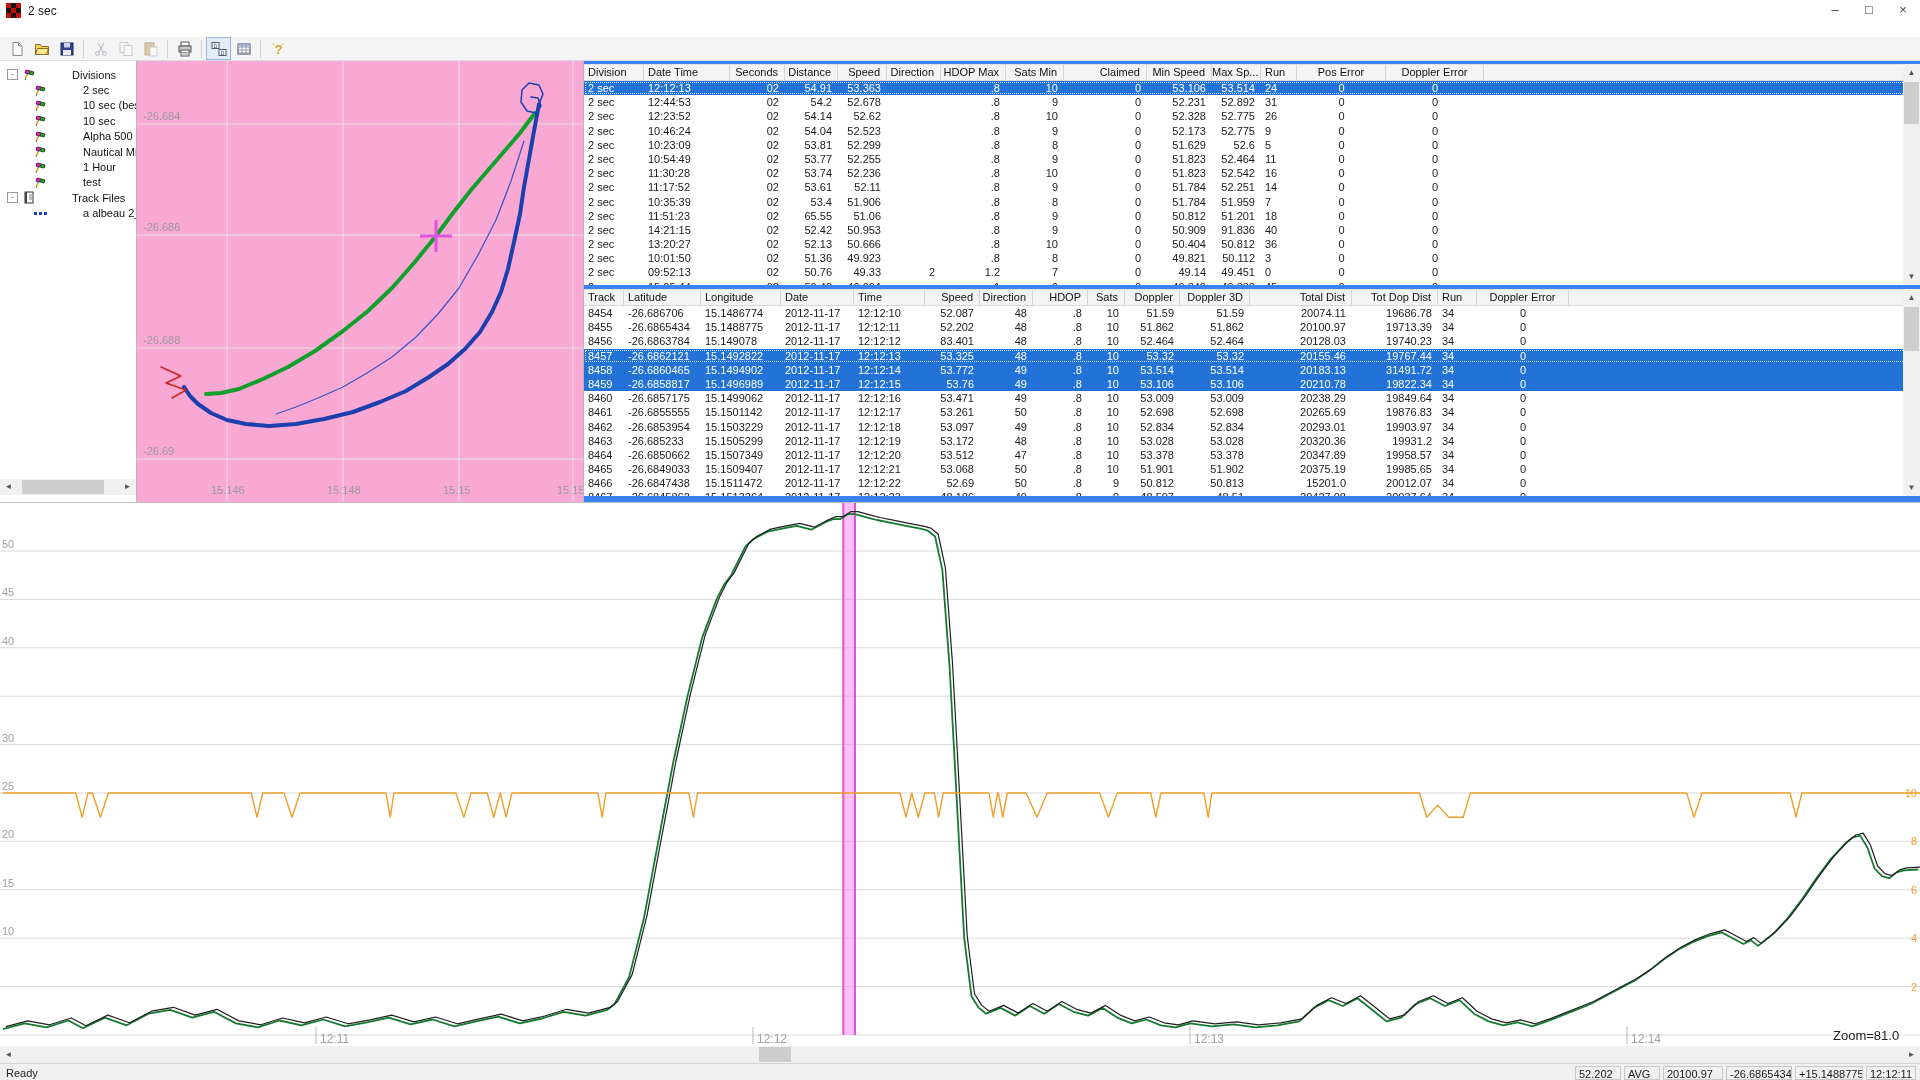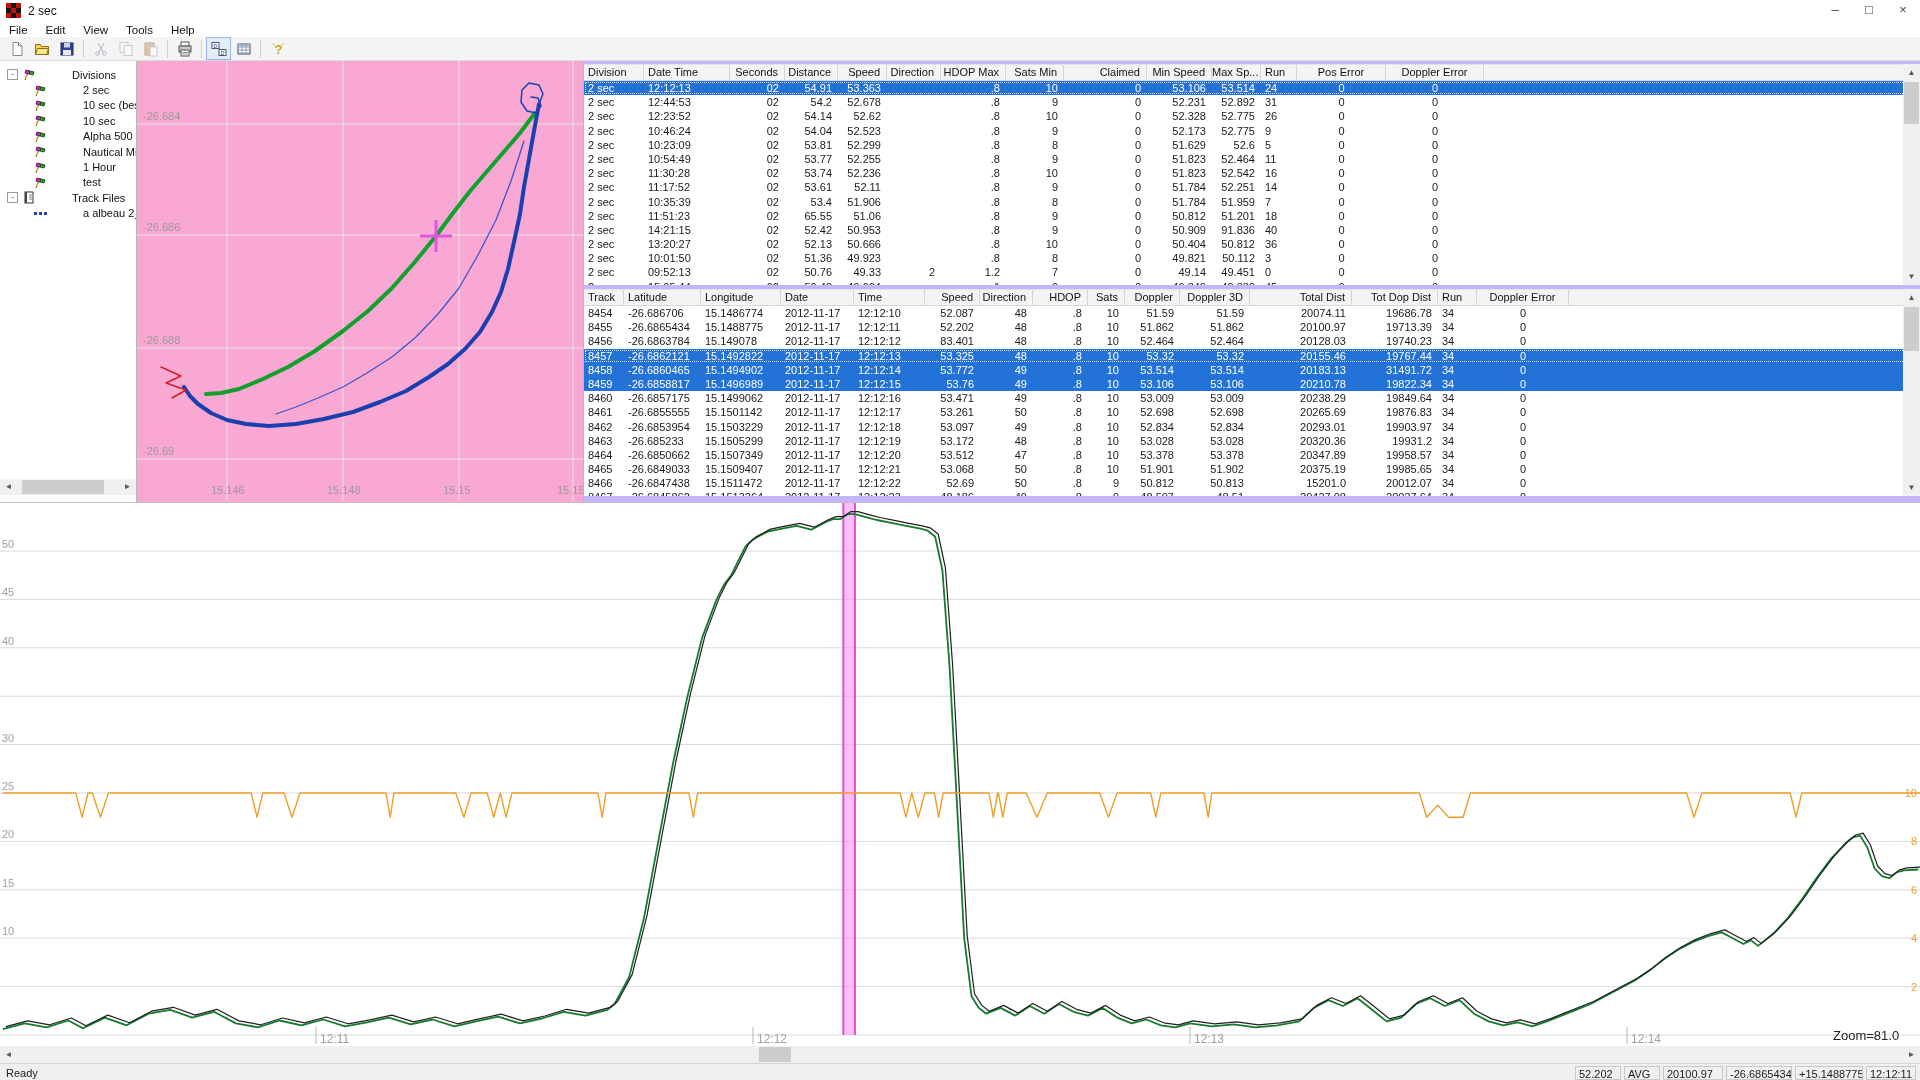--- a/index.html
+++ b/index.html
@@ -29,21 +29,21 @@
   .tree-row{height:15.4px;display:flex;align-items:center;font-size:11px;white-space:nowrap;overflow:hidden;}
   .tree-row .expander{width:9px;height:9px;border:1px solid #999;background:#fff;font-size:8px;line-height:7px;
         text-align:center;margin-left:7px;margin-right:4px;color:#333;flex:0 0 auto;}
   .tree-row.child{padding-left:33px;}
   .tree-ic{width:16px;height:13px;margin-right:3px;flex:0 0 auto;}
   .tree-ic svg{width:15px;height:13px;display:block;}
   .tree-lab{color:#111;margin-left:31px;}
   
   #map{left:137px;top:0;width:447px;height:441px;background:#f9a8d4;border-right:1px solid #b9b9b9;box-sizing:border-box;}
   
-  #tables{left:584px;top:0;width:1336px;height:441px;background:#c4b5fd;}
+  #tables{left:584px;top:0;width:1336px;height:441px;background:#3b82f6;}
   .tablebox{position:absolute;left:0;width:1336px;overflow:hidden;background:#fff;}
   #divtable{top:3px;height:221px;}
   #tracktable{top:228px;height:207px;}
   .trow{display:flex;height:14.2px;line-height:14.2px;font-size:11px;white-space:nowrap;}
   .trow.thead{height:15px;line-height:15px;background:#f4f4f4;border-bottom:1px solid #d8d8d8;border-top:1px solid #e2e2e2;}
   .thead .tc{border-right:1px solid #d4d4d4;background:#f4f4f4;color:#111;}
   .tc{overflow:hidden;box-sizing:border-box;flex:0 0 auto;}
   .al{text-align:left;padding-left:4px;}
   .ar{text-align:right;padding-right:6px;}
   .ac{text-align:center;}
@@ -87,27 +87,20 @@
           <rect x="5" y="10" width="5" height="5" fill="#151515"></rect>
           <rect x="10" y="10" width="5" height="5" fill="#c01010"></rect>
         </svg>
     </span>
     <span class="abs" id="title-text">2 sec</span>
     <span class="abs winbtn" style="right:68px">–</span>
     <span class="abs winbtn" style="right:34px">□</span>
     <span class="abs winbtn" style="right:0">×</span>
   </div>
 
-  <div class="abs" id="menubar">
-      <div class="menu-item">File</div>
-      <div class="menu-item">Edit</div>
-      <div class="menu-item">View</div>
-      <div class="menu-item">Tools</div>
-      <div class="menu-item">Help</div>
-    </div>
   <div class="abs" id="toolbar">
       <div class="tb-btn">
         <span class="tb-ic">
           <svg viewBox="0 0 16 16">
             <path d="M4 1.5h5.5L13 5v9.5H4z" fill="#fff" stroke="#8a8a8a"></path>
             <path d="M9.5 1.5V5H13" fill="none" stroke="#8a8a8a"></path>
           </svg>
         </span>
       </div>
       <div class="tb-btn">

